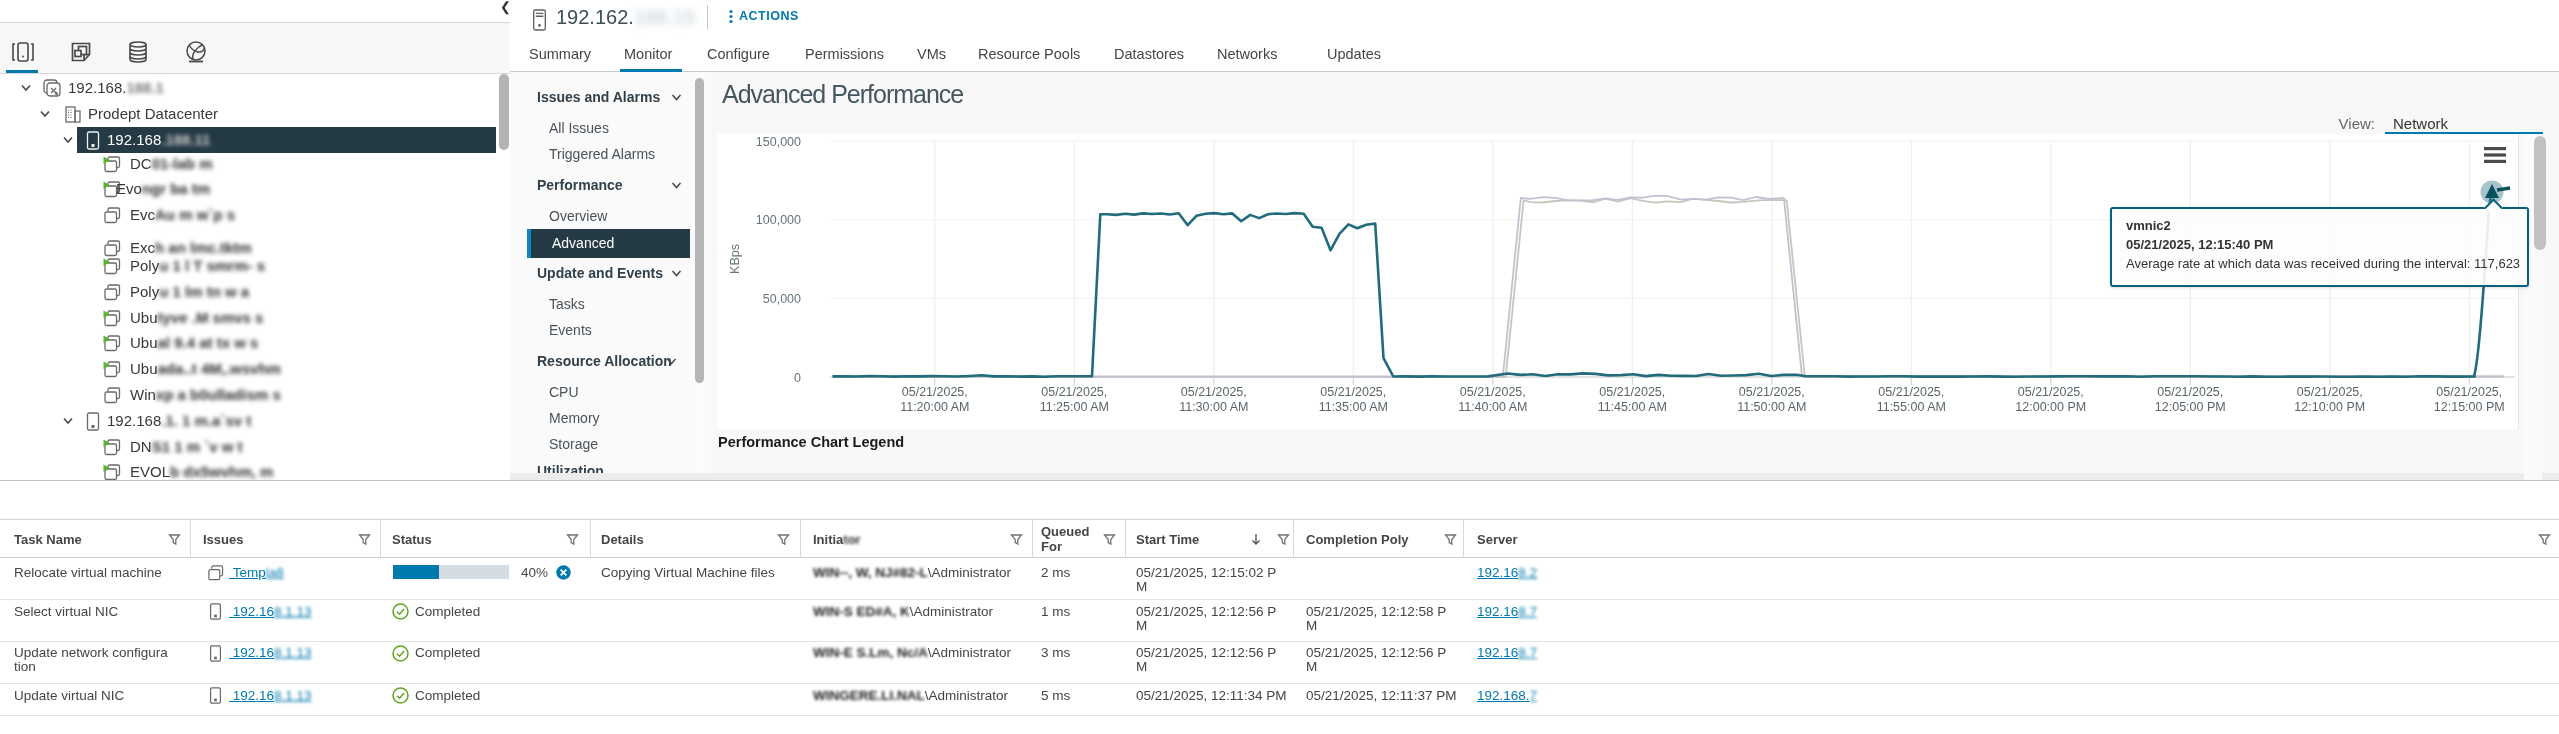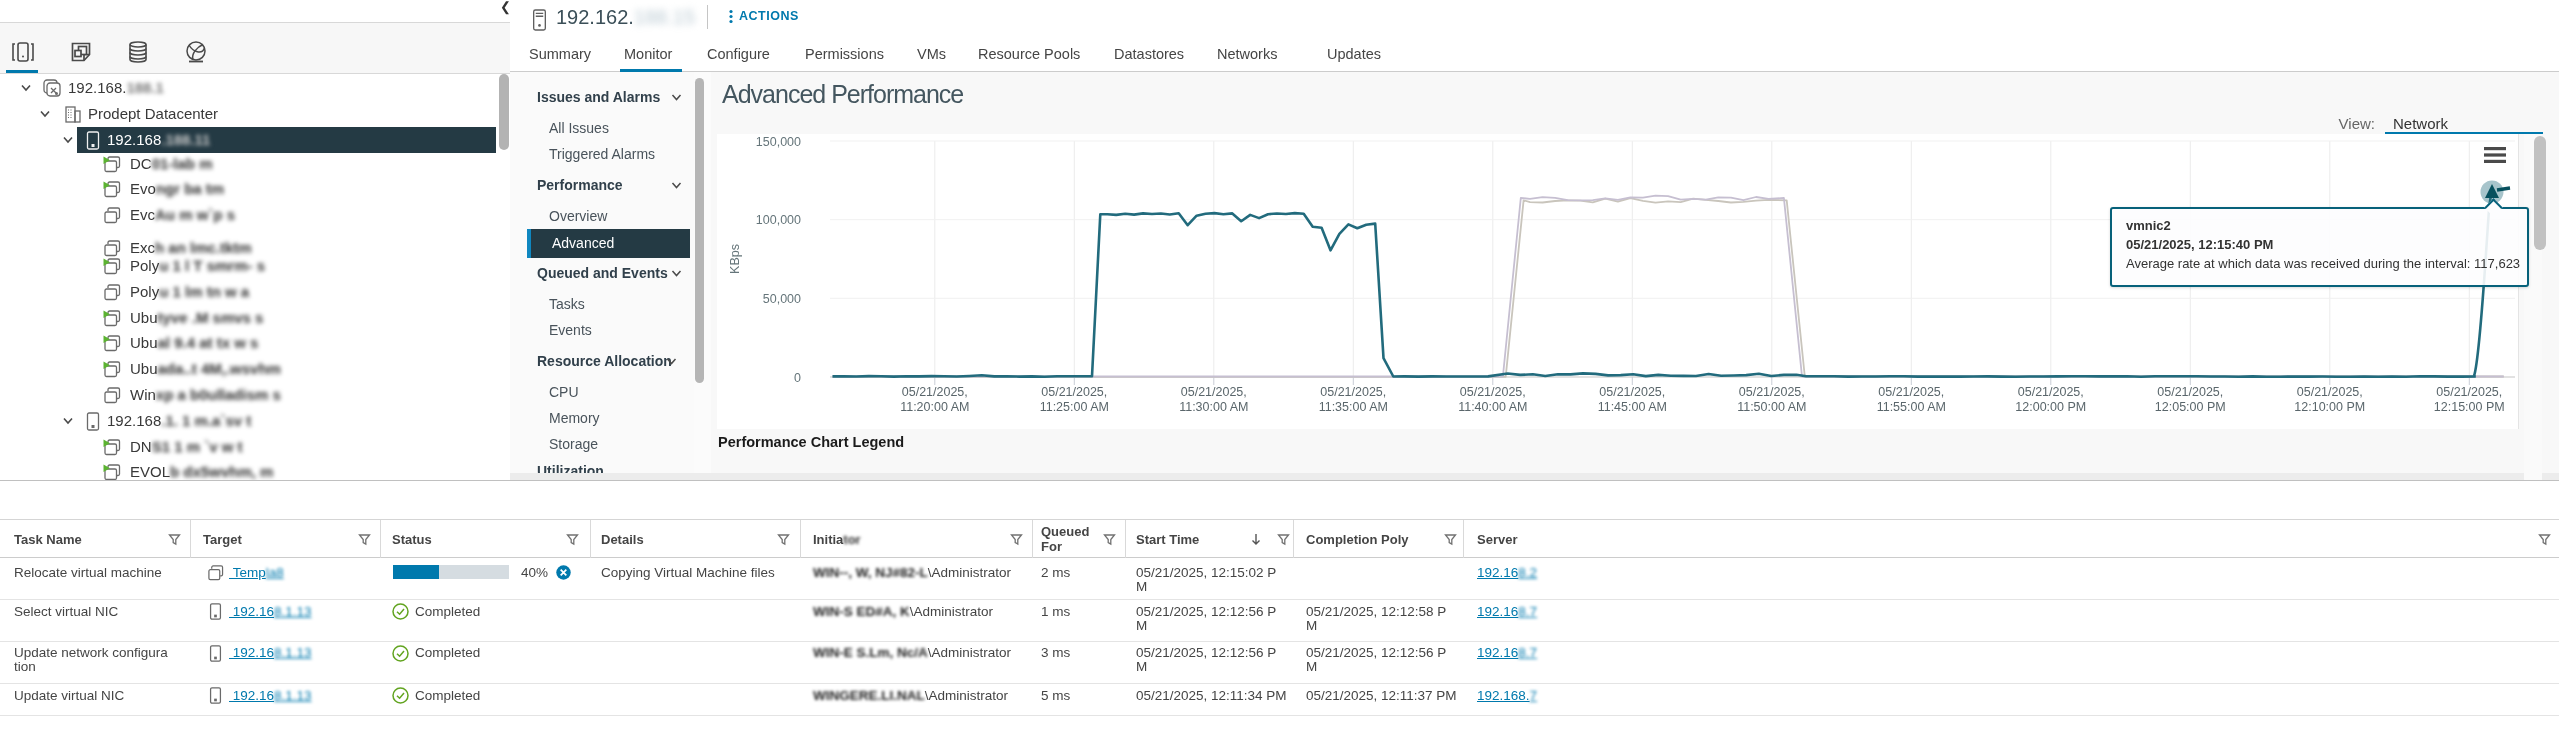--- a/index.html
+++ b/index.html
@@ -161,21 +161,21 @@
             <path d="M0.5 8 L0.5 0.5 L7 4.2 Z" fill="#5cb332" stroke="none"></path>
           </svg>
           <span class="lbl" style="left:130px">DC<span class="blur">01-lab  m</span></span>
         </div>
 <div class="trow" style="top:176.2px">
           <svg class="ticon" style="left:103px; top:5px" width="18" height="17" viewBox="0 0 18 17" fill="none" stroke="#6a6a6a" stroke-width="1.3">
             <path d="M5 4 L5 2.5 A1.5 1.5 0 0 1 6.5 1 L15 1 A1.5 1.5 0 0 1 16.5 2.5 L16.5 10 A1.5 1.5 0 0 1 15 11.5 L14 11.5" fill="none"></path>
             <rect x="2" y="5" width="11.5" height="10.5" rx="1.5" fill="#fff"></rect>
             <path d="M0.5 8 L0.5 0.5 L7 4.2 Z" fill="#5cb332" stroke="none"></path>
           </svg>
-          <span class="lbl" style="left:130px">Evo<span class="blur">ngr  ba tm</span></span>
+          <span class="lbl" style="left:116px">Evo<span class="blur">ngr  ba tm</span></span>
         </div>
 <div class="trow" style="top:201.9px">
           <svg class="ticon" style="left:103px; top:5px" width="18" height="17" viewBox="0 0 18 17" fill="none" stroke="#6a6a6a" stroke-width="1.3">
             <path d="M5 4 L5 2.5 A1.5 1.5 0 0 1 6.5 1 L15 1 A1.5 1.5 0 0 1 16.5 2.5 L16.5 10 A1.5 1.5 0 0 1 15 11.5 L14 11.5" fill="none"></path>
             <rect x="2" y="5" width="11.5" height="10.5" rx="1.5" fill="#fff"></rect>
           </svg>
           <span class="lbl" style="left:130px">Evc<span class="blur">Au  m  w`p s</span></span>
         </div>
 <div class="trow" style="top:235px">
           <svg class="ticon" style="left:103px; top:5px" width="18" height="17" viewBox="0 0 18 17" fill="none" stroke="#6a6a6a" stroke-width="1.3">
@@ -292,21 +292,21 @@
 <svg style="position:absolute;left:160px;top:19px" width="13" height="13" viewBox="0 0 13 13" fill="none" stroke="#4a4a4a" stroke-width="1.5">
         <path d="M2.5 4 L6.5 8.5 L10.5 4"></path>
       </svg>
 <div class="nitem" style="left:39px; top:43px">All Issues</div>
 <div class="nitem" style="left:39px; top:69px">Triggered Alarms</div>
 <div class="nitem nhead" style="left:27px; top:98px">Performance</div>
 <svg style="position:absolute;left:160px;top:107px" width="13" height="13" viewBox="0 0 13 13" fill="none" stroke="#4a4a4a" stroke-width="1.5">
         <path d="M2.5 4 L6.5 8.5 L10.5 4"></path>
       </svg>
 <div class="nitem" style="left:39px; top:131px">Overview</div>
-<div class="nitem nhead" style="left:27px; top:186px">Queued and Events</div>
+<div class="nitem nhead" style="left:27px; top:186px">Update and Events</div>
 <svg style="position:absolute;left:160px;top:195px" width="13" height="13" viewBox="0 0 13 13" fill="none" stroke="#4a4a4a" stroke-width="1.5">
         <path d="M2.5 4 L6.5 8.5 L10.5 4"></path>
       </svg>
 <div class="nitem" style="left:39px; top:219px">Tasks</div>
 <div class="nitem" style="left:39px; top:245px">Events</div>
 <div class="nitem nhead" style="left:27px; top:274px">Resource Allocation</div>
 <svg style="position:absolute;left:155px;top:283px" width="13" height="13" viewBox="0 0 13 13" fill="none" stroke="#4a4a4a" stroke-width="1.5">
         <path d="M2.5 4 L6.5 8.5 L10.5 4"></path>
       </svg>
 <div class="nitem" style="left:39px; top:307px">CPU</div>
@@ -404,21 +404,21 @@
   <div id="tooltip" style="z-index:4">
     <div style="font-weight:bold">vmnic2</div>
     <div style="font-weight:bold">05/21/2025, 12:15:40 PM</div>
     <div>Average rate at which data was received during the interval: 117,623</div>
   </div>
 </div>
 
 <div id="tasks">
   <div id="thead">
 <div class="h" style="left:14px">Task Name</div>
-<div class="h" style="left:203px">Target</div>
+<div class="h" style="left:203px">Issues</div>
 <div class="h" style="left:392px">Status</div>
 <div class="h" style="left:601px">Details</div>
 <div class="h" style="left:813px">Initia<span class="blur1" style="color:#333">tor</span></div>
 <div class="h" style="left:1041px; top:4px; width:60px; line-height:15px">Queued For</div>
 <div class="h" style="left:1136px">Start Time</div>
 <div class="h" style="left:1306px">Completion Poly</div>
 <div class="h" style="left:1477px">Server</div>
 <div class="csep" style="left:190px"></div>
 <div class="csep" style="left:380px"></div>
 <div class="csep" style="left:590px"></div>

